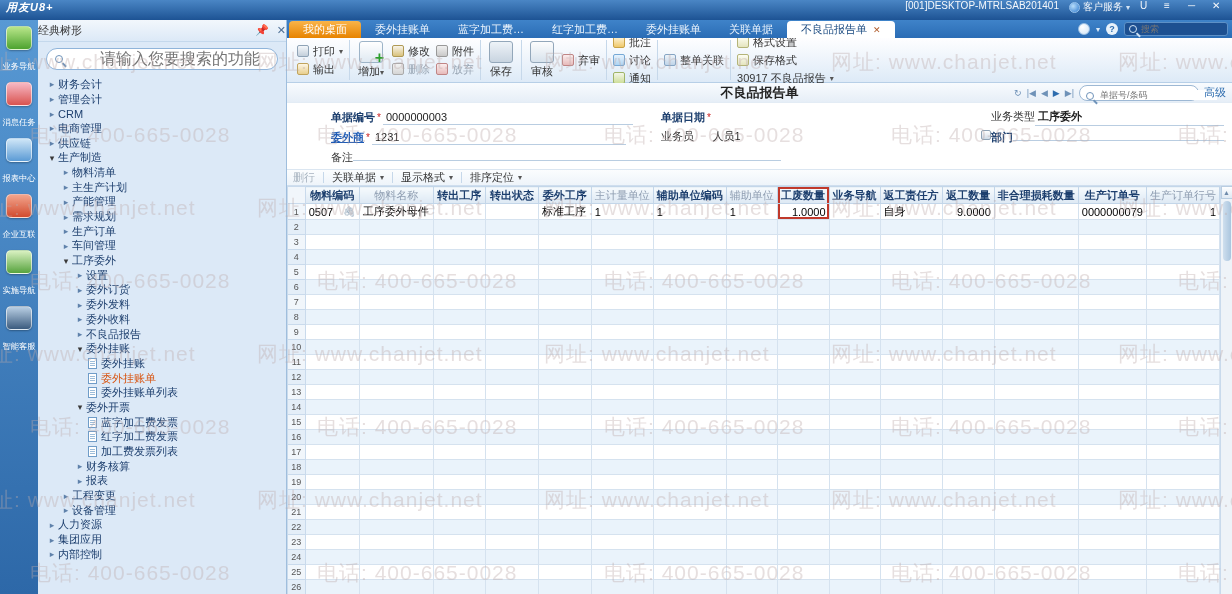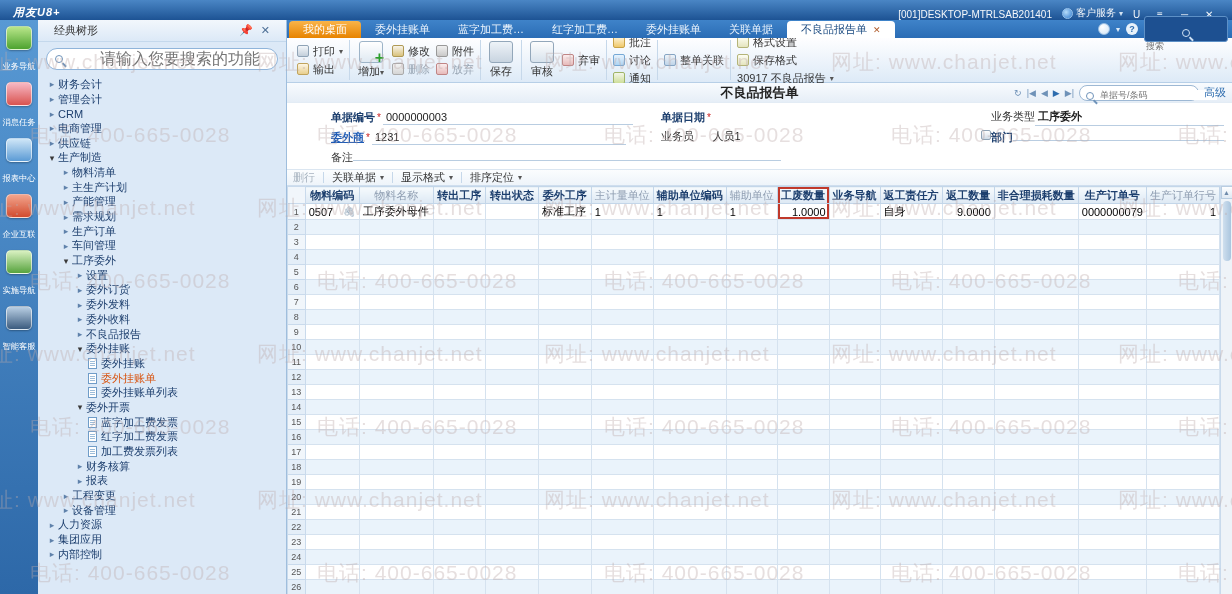--- a/index.html
+++ b/index.html
@@ -1,35 +1,35 @@
 <!DOCTYPE html>
 <html><head>
 <meta charset="utf-8">
 <style>
   * { margin:0; padding:0; box-sizing:border-box; font-family:"Liberation Sans","DejaVu Sans",sans-serif; }
   html,body { width:1232px; height:594px; overflow:hidden; background:#fff; }
   .app { position:relative; width:1232px; height:594px; overflow:hidden; }
 
   
-  .titlebar { height:20px; background:linear-gradient(#4a86c5,#1d5394); display:flex; align-items:flex-end; color:#fff; font-size:10px; padding:0 13px; }
+  .titlebar { height:20px; background:linear-gradient(#4a86c5,#1d5394); display:flex; align-items:flex-start; color:#fff; font-size:10px; padding:0 6px; }
   .logo { font-weight:bold; font-style:italic; font-size:11px; letter-spacing:1px; }
   .titlebar .spacer { flex:1; }
   .titlebar .tb-item { margin-left:10px; display:flex; align-items:center; gap:3px; opacity:.95; }
   .globe { width:11px; height:11px; border-radius:50%; background:radial-gradient(circle at 35% 35%, #bfe3ff, #2e7bd0); border:1px solid #9cc6ee; display:inline-block; }
   .winbtn { width:14px; text-align:center; cursor:pointer; }
 
   
   .body { display:flex; height:574px; }
   .rail { width:38px; background:linear-gradient(#5899d4,#2d68a8); padding-top:6px; display:flex; flex-direction:column; align-items:center; gap:9px; }
   .rail-item { display:flex; flex-direction:column; align-items:center; gap:10px; cursor:pointer; }
   .rail-ico { width:26px; height:24px; border-radius:5px; border:1px solid rgba(255,255,255,.6); box-shadow:0 1px 2px rgba(0,0,0,.3); }
   .rail-label { color:#fff; font-size:9px; white-space:nowrap; transform:scale(.92); }
 
   .sidebar { width:249px; background:#dce9f7; border-right:1px solid #9fbedd; display:flex; flex-direction:column; }
-  .side-head { height:22px; display:flex; align-items:center; padding:0 16px; font-size:11px; color:#333; background:linear-gradient(#f2f7fc,#dce9f7); border-bottom:1px solid #c4d8ec; }
+  .side-head { height:22px; display:flex; align-items:center; padding:0 0; font-size:11px; color:#333; background:linear-gradient(#f2f7fc,#dce9f7); border-bottom:1px solid #c4d8ec; }
   .side-head .sp { flex:1; }
   .side-ico { color:#4d6f96; font-size:11px; margin-left:8px; cursor:pointer; }
   .side-search { margin:6px 8px 4px; height:22px; border:1px solid #8fb4da; border-radius:11px; background:#fff; display:flex; align-items:center; padding:0 8px; gap:5px; }
   .side-search input { border:none; outline:none; flex:1; font-size:16px; color:#9aa7b5; background:transparent;margin-left:32px; }
   .mag { width:8px; height:8px; border:1.5px solid #6f93ba; border-radius:50%; position:relative; display:inline-block; flex:none; }
   .mag::after { content:""; position:absolute; width:5px; height:1.5px; background:#6f93ba; transform:rotate(45deg); left:6px; top:8px; }
   .tree { flex:1; overflow:hidden; padding:3px 0 0 8px; }
   .tree-item { height:14.7px; display:flex; align-items:center; font-size:11px; color:#1d3f6e; cursor:pointer; white-space:nowrap; }
   .tree-item .arr { width:12px; font-size:9px; color:#5f82ab; text-align:center; flex:none; }
   .tree-item.expanded .arr { color:#3a3a3a; }
@@ -41,21 +41,21 @@
 
   
   .tabbar { height:18px; background:linear-gradient(#3f83c9,#2a6cb5); display:flex; align-items:flex-end; padding-left:2px; position:relative; }
   .tab { height:17px; padding:0 14px; font-size:11px; color:#eaf3fc; display:flex; align-items:center; gap:6px; border-radius:4px 4px 0 0; cursor:pointer; white-space:nowrap; }
   .tab.first { background:linear-gradient(#f9b44a,#e78300); color:#fff; }
   .tab.active { background:#fff; color:#1a4a80; }
   .tab .x { font-size:9px; color:#b05b2a; cursor:pointer; }
   .tab-right { position:absolute; right:4px; top:0; height:18px; display:flex; align-items:center; gap:6px; }
   .smiley { width:12px; height:12px; border-radius:50%; background:radial-gradient(circle at 35% 30%,#fff,#cfe4f7); border:1px solid #9cc0e4; }
   .helpq { width:12px; height:12px; border-radius:50%; background:#e8f2fb; color:#2d6cae; font-size:9px; font-weight:bold; text-align:center; line-height:12px; }
-  .top-search { height:14px; width:84px; background:#1d5091; border:1px solid #5d90c6; border-radius:3px; display:flex; align-items:center; padding:12px 4px; gap:4px;flex-direction:column; }
+  .top-search { height:14px; width:104px; background:#1d5091; border:1px solid #5d90c6; border-radius:3px; display:flex; align-items:center; padding:0 4px; gap:4px; }
   .top-search .mag { border-color:#cfe2f4; }
   .top-search .mag::after { background:#cfe2f4; }
   .top-search input { background:transparent; border:none; outline:none; color:#b9d2ea; font-size:9px; width:80px; }
   .caret { color:#dceaf8; font-size:8px; }
 
   
   .toolbar { height:45px; background:linear-gradient(#fefeff,#ddeaf7); border-bottom:1px solid #b7cfe7; display:flex; align-items:stretch; padding:2px 4px; font-size:11px; color:#333; }
   .tgroup { display:flex; align-items:center; padding:0 6px; border-right:1px solid #c6d8ea; gap:6px; }
   .tstack { display:flex; flex-direction:column; justify-content:center; gap:3px; }
   .tbtn { display:flex; align-items:center; gap:4px; cursor:pointer; white-space:nowrap; }

